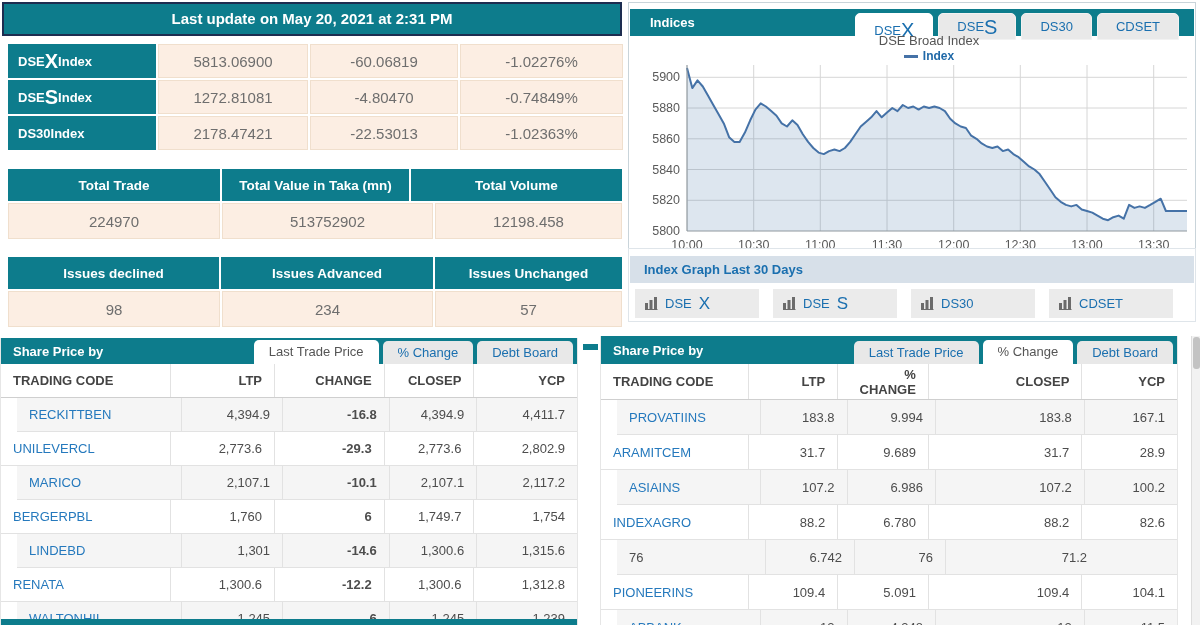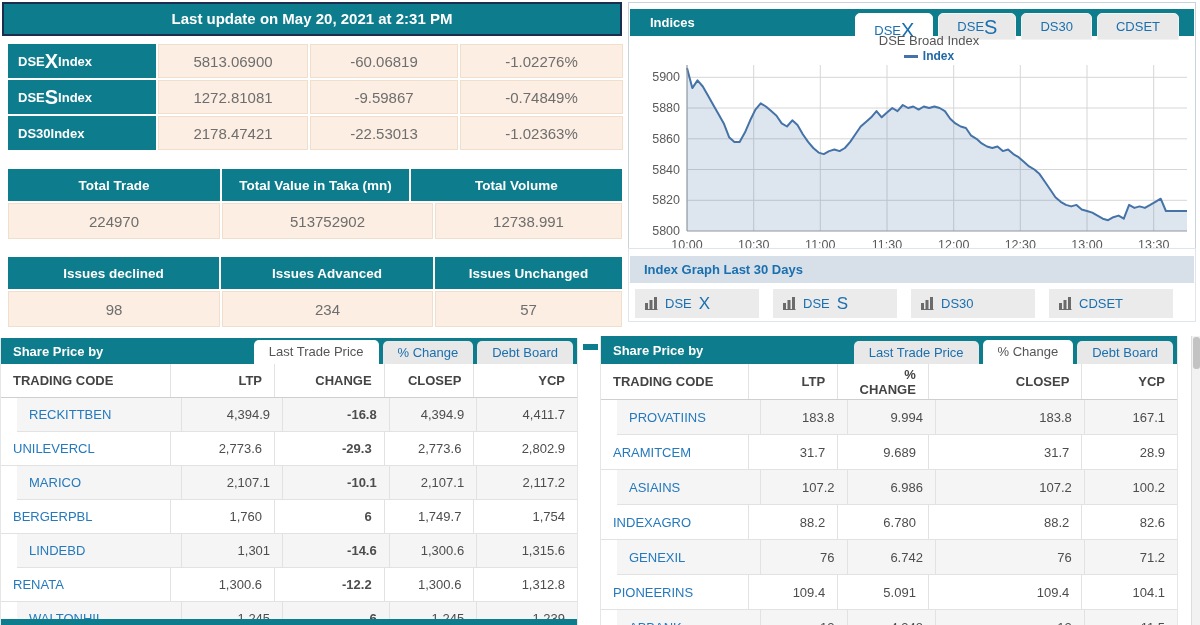--- a/index.html
+++ b/index.html
@@ -103,21 +103,21 @@
     <div class="val v2">-60.06819</div>
     <div class="val v3">-1.02276%</div>
   </div>
   <div class="idxrow" style="top:80px">
     <div class="lbl">
         <span>DSE</span>
         <span class="big">S</span>
         <span> Index</span>
       </div>
     <div class="val v1">1272.81081</div>
-    <div class="val v2">-9.59867</div>
+    <div class="val v2">-4.80470</div>
     <div class="val v3">-0.74849%</div>
   </div>
   <div class="idxrow" style="top:116px">
     <div class="lbl">
         <span>DS30</span>
         <span class="big"></span>
         <span> Index</span>
       </div>
     <div class="val v1">2178.47421</div>
     <div class="val v2">-22.53013</div>
@@ -125,21 +125,21 @@
   </div>
 
   <div class="mini" style="top:169px">
     <div class="h c1w">Total Trade</div>
     <div class="h c3w">Total Value in Taka (mn)</div>
     <div class="h c2w">Total Volume</div>
   </div>
   <div class="mini" style="top:203px">
     <div class="v c1w">224970</div>
     <div class="v c2w">513752902</div>
-    <div class="v c3w">12738.991</div>
+    <div class="v c3w">12198.458</div>
   </div>
 
   <div class="mini" style="top:257px">
     <div class="h c2w">Issues declined</div>
     <div class="h c1w">Issues Advanced</div>
     <div class="h c3w">Issues Unchanged</div>
   </div>
   <div class="mini" style="top:291px">
     <div class="v c1w">98</div>
     <div class="v c2w">234</div>
@@ -279,23 +279,20 @@
         <div class="tr">
     <div class="td">
             <a href="#" class="code">INDEXAGRO</a>
           </div>
     <div class="td">88.2</div>
     <div class="td">6.780</div>
     <div class="td">88.2</div>
     <div class="td">82.6</div>
   </div>
         <div class="tr alt">
-    <div class="td">
-            <a href="#" class="code">GENEXIL</a>
-          </div>
     <div class="td">76</div>
     <div class="td">6.742</div>
     <div class="td">76</div>
     <div class="td">71.2</div>
   </div>
         <div class="tr">
     <div class="td">
             <a href="#" class="code">PIONEERINS</a>
           </div>
     <div class="td">109.4</div>

